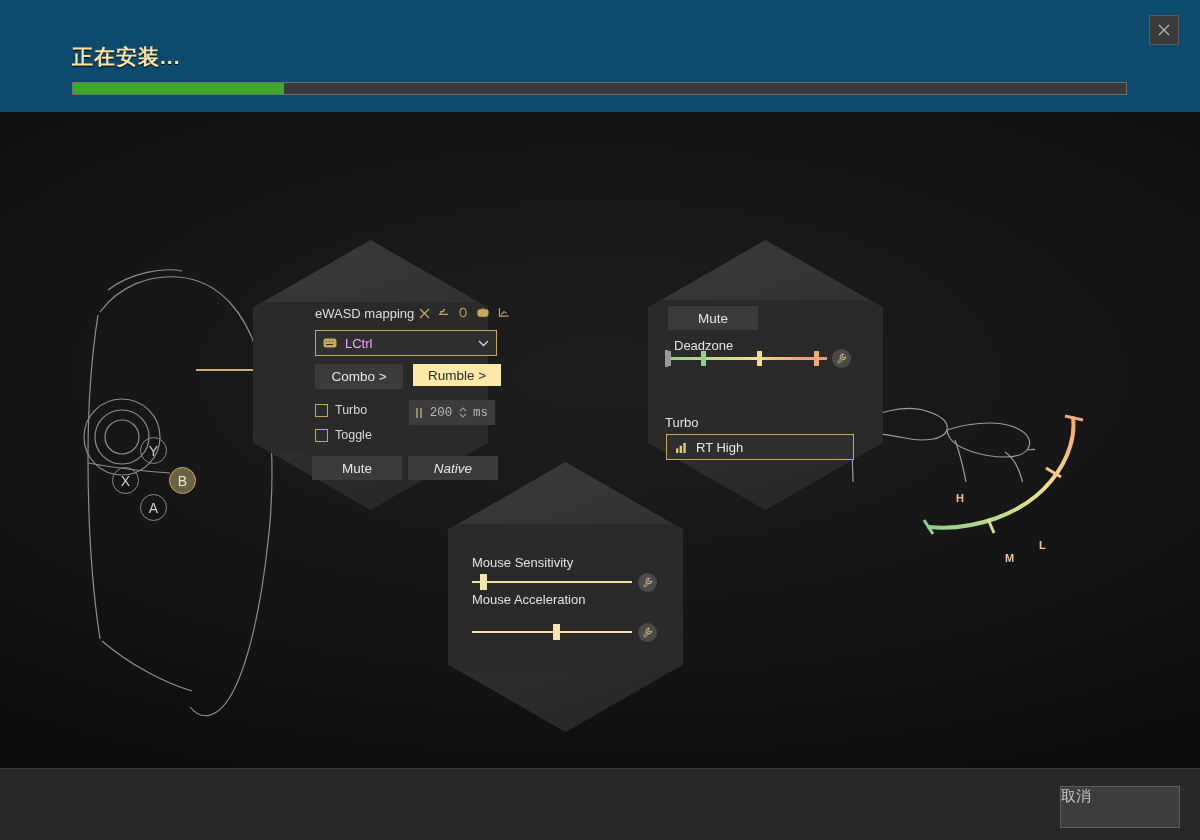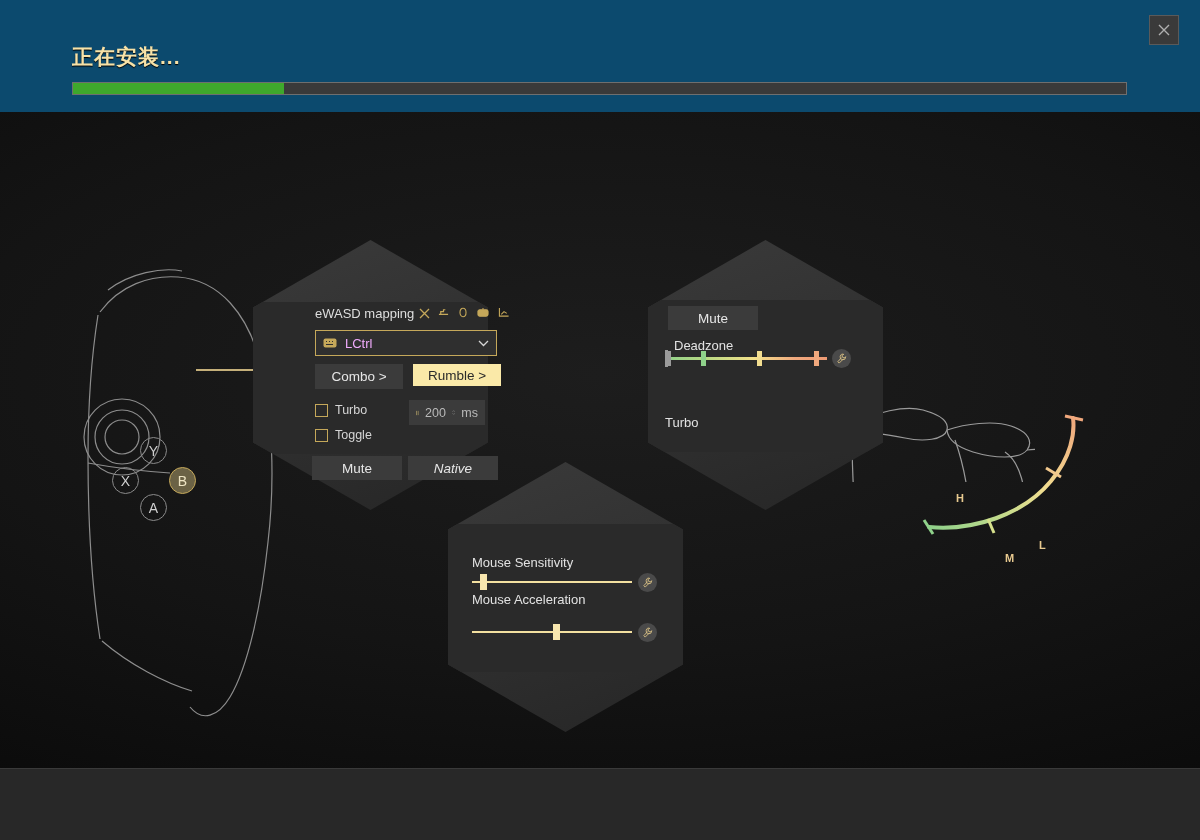--- a/index.html
+++ b/index.html
@@ -260,21 +260,21 @@
 
       <div class="cb-row" style="position:absolute; left:26px; top:163px;">
         <span class="cb"></span>
         <span class="lbl-sm">Turbo</span>
       </div>
       <div class="cb-row" style="position:absolute; left:26px; top:188px;">
         <span class="cb"></span>
         <span class="lbl-sm">Toggle</span>
       </div>
 
-      <div class="stepper" style="position:absolute; left:120px; top:160px; width:76px;">
+      <div class="stepper" style="position:absolute; left:120px; top:160px; width:86px;font-family:Liberation Mono, monospace;">
         <svg width="7" height="10" viewBox="0 0 7 10">
           <rect x="0" y="0" width="2" height="10" fill="#9a8c5e"></rect>
           <rect x="4" y="0" width="2" height="10" fill="#9a8c5e"></rect>
         </svg>
         <span style="flex:1; text-align:center;">200</span>
         <svg width="8" height="13" viewBox="0 0 8 13">
           <path d="M1 5 L4 2 L7 5" stroke="#9a9a9a" stroke-width="1.1" fill="none"></path>
           <path d="M1 8 L4 11 L7 8" stroke="#9a9a9a" stroke-width="1.1" fill="none"></path>
         </svg>
         <span>ms</span>
@@ -313,20 +313,28 @@
           <svg width="11" height="11" viewBox="0 0 12 12">
             <path d="M8.5 1.5 a3 3 0 1 0 2 2.8 L10.5 4 L9 5.5 L7 4.5 L6.5 2.5 Z
                      M6 5 L2 9.5 L3.5 11 L8 6.5" stroke="#d8c084" stroke-width="1" fill="none"></path>
           </svg>
         </div>
       </div>
 
 
       <div class="lbl" style="position:absolute; left:17px; top:175px;">Turbo</div>
 
+      <div class="gold-box" style="position:absolute; left:18px; top:194px; width:188px; height:26px; padding:0 9px; gap:9px;">
+        <svg width="11" height="11" viewBox="0 0 12 12">
+          <rect x="0" y="7" width="2.6" height="5" fill="#e6c873"></rect>
+          <rect x="4" y="4" width="2.6" height="8" fill="#e6c873"></rect>
+          <rect x="8" y="1" width="2.6" height="11" fill="#e6c873"></rect>
+        </svg>
+        <span style="color:#e8e8e8; font-size:13px;">RT High</span>
+      </div>
     </div>
 
     <div class="hex" style="left:448px; top:350px; width:235px; height:270px;">
       <div class="panel-body" style="left:0; top:62px; width:235px; height:148px;"></div>
     </div>
 
     <div style="position:absolute; left:448px; top:350px; width:235px; height:270px;">
 
       <div class="lbl" style="position:absolute; left:24px; top:93px;">Mouse Sensitivity</div>
 
@@ -355,14 +363,17 @@
             <path d="M8.5 1.5 a3 3 0 1 0 2 2.8 L10.5 4 L9 5.5 L7 4.5 L6.5 2.5 Z
                      M6 5 L2 9.5 L3.5 11 L8 6.5" stroke="#d8c084" stroke-width="1" fill="none"></path>
           </svg>
         </div>
       </div>
     </div>
 
   </div>
 
   <div class="footer"></div>
+  <div class="cancel-btn">
+    <span>取消</span>
+  </div>
 
 </div>
 
 </body></html>

